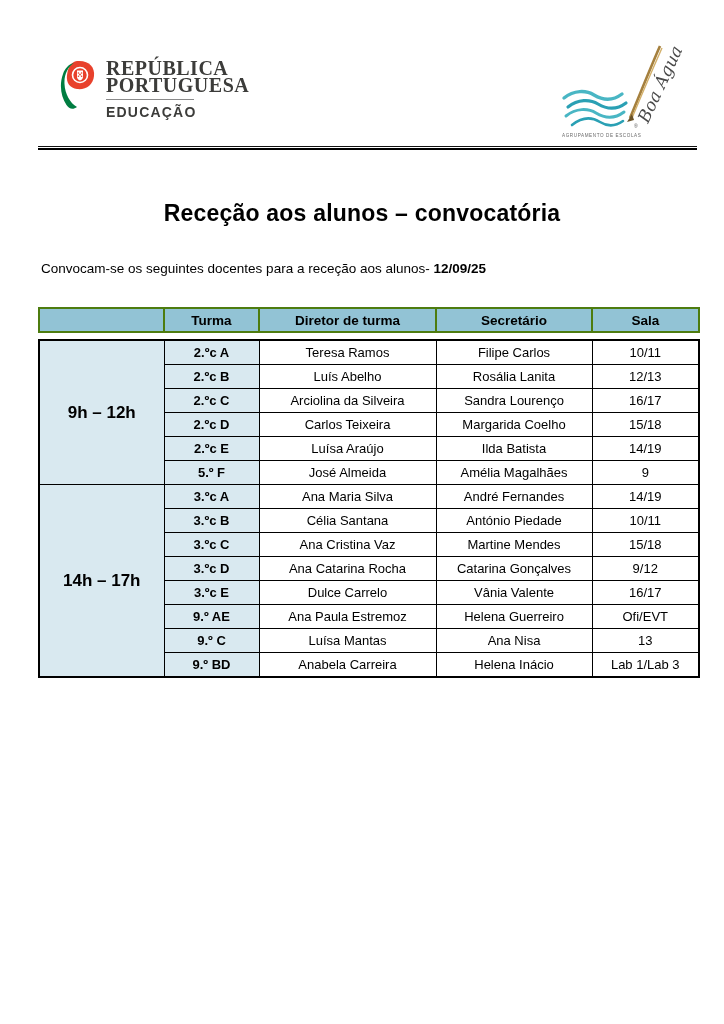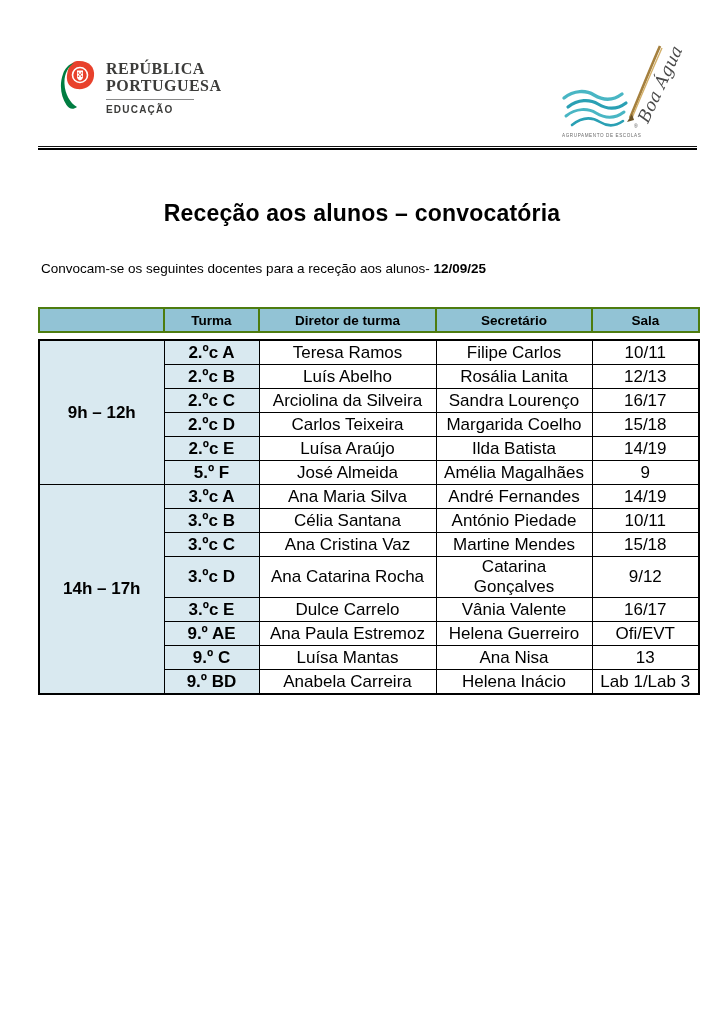--- a/index.html
+++ b/index.html
@@ -8,24 +8,24 @@
     background:#ffffff; font-family:"Liberation Sans", sans-serif; color:#000;
     overflow:hidden;
   }
 
   
   .gov-logo { position:absolute; left:60px; top:60px; display:flex; align-items:flex-start; }
   .gov-logo svg { display:block; }
   .gov-text { margin-left:10px; }
   .gov-name {
     font-family:"Liberation Serif", serif; font-weight:bold; color:#3c3c3a;
-    font-size:16px; line-height:17px; letter-spacing:0.5px;
+    font-size:20px; line-height:17px; letter-spacing:0.5px;
   }
   .gov-divider { width:88px; border-top:1px solid #8a8a8a; margin:5px 0 4px 0; }
-  .gov-sub { font-size:10px; letter-spacing:1.2px; color:#3c3c3a; font-weight:bold; }
+  .gov-sub { font-size:14px; letter-spacing:1.2px; color:#3c3c3a; font-weight:bold; }
 
   .school-block { position:absolute; left:155px; top:52px; width:400px; text-align:center; }
   .school-name { font-size:12.5px; font-weight:bold; color:#1f3864; letter-spacing:0.2px; }
   .school-line { font-size:9.5px; color:#33415c; line-height:12px; margin-top:1px; }
   .school-dept { font-size:11px; font-weight:bold; color:#1f3864; margin-top:3px; }
 
   .boa-logo { position:absolute; left:552px; top:36px; width:140px; height:108px; }
 
   .header-rule { position:absolute; left:38px; top:146px; width:659px; height:1px;
                  border-top:1px solid #111; border-bottom:2px solid #000; }
@@ -44,21 +44,21 @@
 
   .thead-table { margin-bottom:6px; }
   .thead-table td {
     background:#92c3d5; border:2px solid #4d7c0f; height:20px;
     text-align:center; font-weight:bold; font-size:13.5px; padding:1px 2px;
   }
 
   .tbody-table { margin-top:0; }
   .tbody-table td {
     border:1.5px solid #000; height:23px; text-align:center;
-    font-size:17px; padding:0 3px; vertical-align:middle; background:#fff;
+    font-size:13px; padding:0 3px; vertical-align:middle; background:#fff;
   }
   .tbody-table td.cell-time { background:#d9e9f0; font-weight:bold; font-size:17px; }
   .tbody-table td.cell-turma { background:#d9e9f0; font-weight:bold; }
   .tbody-table { border:2px solid #000; }
 
   
   .signature { position:absolute; left:516px; top:737px; font-size:13.5px; line-height:19px; }
   .signature .sig-name { padding-left:4px; }
 </style>
 </head>

